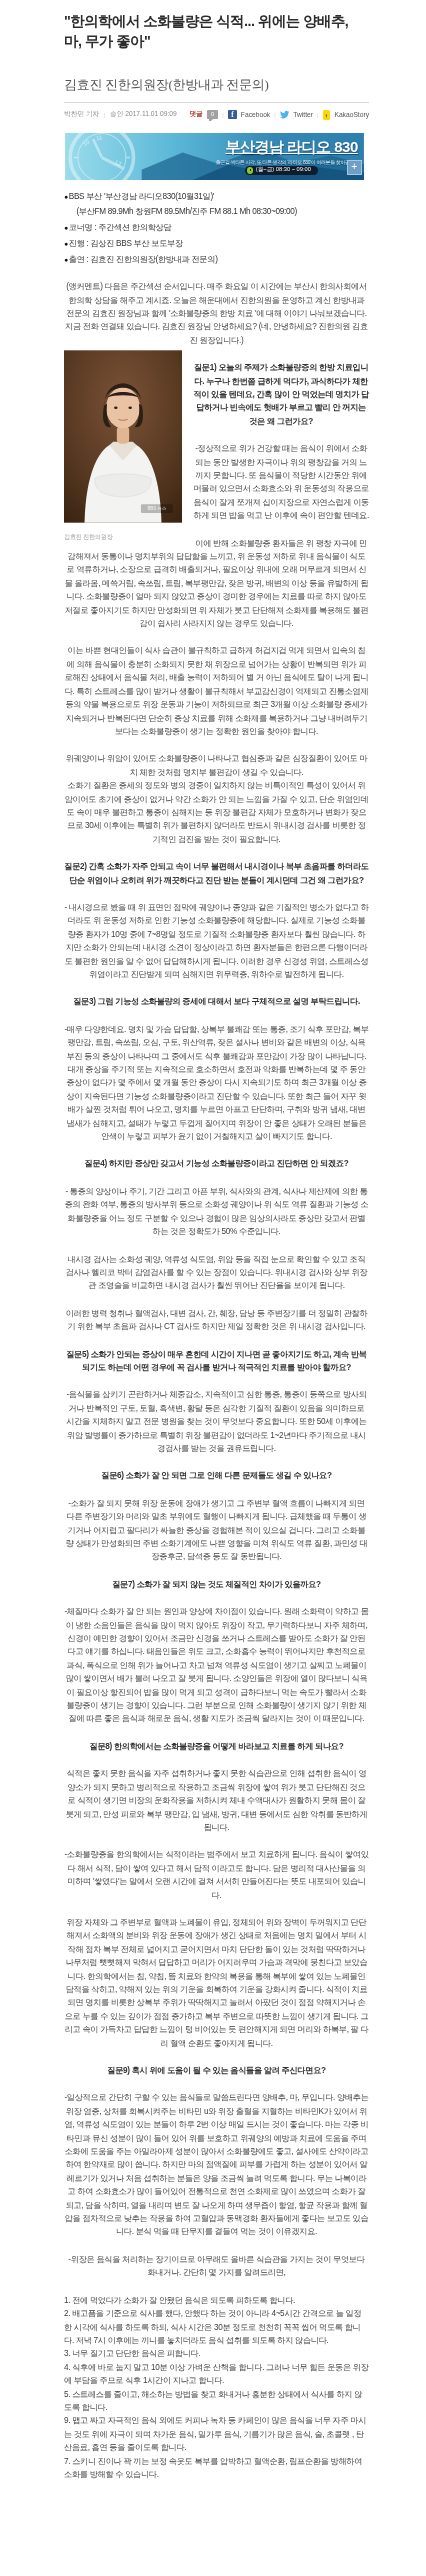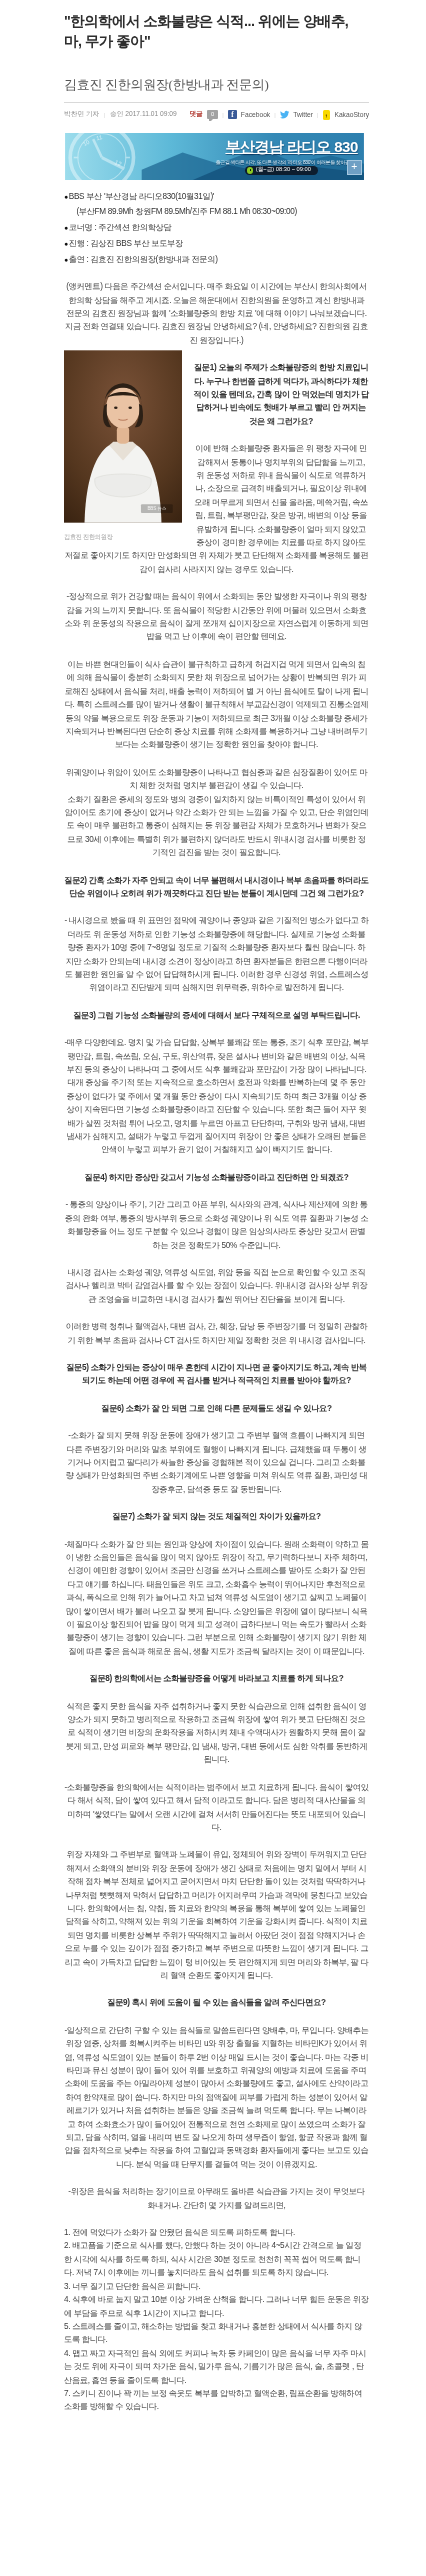--- a/index.html
+++ b/index.html
@@ -177,52 +177,53 @@
           <ellipse cx="101" cy="112" rx="3.4" ry="2.6" fill="#2d2017"></ellipse>
           <ellipse cx="129" cy="112" rx="3.4" ry="2.6" fill="#2d2017"></ellipse>
           <path d="M106 134 C110 137 120 137 124 134" stroke="#b97c5e" stroke-width="2" fill="none"></path>
           <rect x="150" y="300" width="62" height="17" rx="2" fill="#000000" opacity="0.25"></rect>
           <text x="181" y="312" font-size="9" fill="#ffffff" opacity="0.85" text-anchor="middle">BBS 뉴스</text>
         </svg>
         <div class="caption">김효진 진한의원장</div>
       </div>
 
       <p class="para q">질문1) 오늘의 주제가 소화불량증의 한방 치료입니다. 누구나 한번쯤 급하게 먹다가, 과식하다가 체한 적이 있을 텐데요, 간혹 많이 안 먹었는데 명치가 답답하거나 빈속에도 헛배가 부르고 빨리 안 꺼지는 것은 왜 그런가요?</p>
+      <p class="para">-정상적으로 위가 건강할 때는 음식이 위에서 소화되는 동안 발생한 자극이나 위의 팽창감을 거의 느끼지 못합니다. 또 음식물이 적당한 시간동안 위에 머물러 있으면서 소화효소와 위 운동성의 작용으로 음식이 잘게 쪼개져 십이지장으로 자연스럽게 이동하게 되면 밥을 먹고 난 이후에 속이 편안할 텐데요.</p>
       <p class="para">이에 반해 소화불량증 환자들은 위 팽창 자극에 민감해져서 동통이나 명치부위의 답답함을 느끼고, 위 운동성 저하로 위내 음식물이 식도로 역류하거나, 소장으로 급격히 배출되거나, 필요이상 위내에 오래 머무르게 되면서 신물 올라옴, 메쓱거림, 속쓰림, 트림, 복부팽만감, 잦은 방귀, 배변의 이상 등을 유발하게 됩니다. 소화불량증이 얼마 되지 않았고 증상이 경미한 경우에는 치료를 따로 하지 않아도 저절로 좋아지기도 하지만 만성화되면 위 자체가 붓고 단단해져 소화제를 복용해도 불편감이 쉽사리 사라지지 않는 경우도 있습니다.</p>
-      <p class="para">-정상적으로 위가 건강할 때는 음식이 위에서 소화되는 동안 발생한 자극이나 위의 팽창감을 거의 느끼지 못합니다. 또 음식물이 적당한 시간동안 위에 머물러 있으면서 소화효소와 위 운동성의 작용으로 음식이 잘게 쪼개져 십이지장으로 자연스럽게 이동하게 되면 밥을 먹고 난 이후에 속이 편안할 텐데요.</p>
       <p class="para">이는 바쁜 현대인들이 식사 습관이 불규칙하고 급하게 허겁지겁 먹게 되면서 입속의 침에 의해 음식물이 충분히 소화되지 못한 채 위장으로 넘어가는 상황이 반복되면 위가 피로해진 상태에서 음식물 처리, 배출 능력이 저하되어 별 거 아닌 음식에도 탈이 나게 됩니다. 특히 스트레스를 많이 받거나 생활이 불규칙해서 부교감신경이 억제되고 진통소염제 등의 약물 복용으로도 위장 운동과 기능이 저하되므로 최근 3개월 이상 소화불량 증세가 지속되거나 반복된다면 단순히 증상 치료를 위해 소화제를 복용하거나 그냥 내버려두기보다는 소화불량증이 생기는 정확한 원인을 찾아야 합니다.</p>
       <p class="para">위궤양이나 위암이 있어도 소화불량증이 나타나고 협심증과 같은 심장질환이 있어도 마치 체한 것처럼 명치부 불편감이 생길 수 있습니다.
 소화기 질환은 증세의 정도와 병의 경중이 일치하지 않는 비특이적인 특성이 있어서 위암이어도 초기에 증상이 없거나 약간 소화가 안 되는 느낌을 가질 수 있고, 단순 위염인데도 속이 매우 불편하고 통증이 심해지는 등 위장 불편감 자체가 모호하거나 변화가 잦으므로 30세 이후에는 특별히 위가 불편하지 않더라도 반드시 위내시경 검사를 비롯한 정기적인 검진을 받는 것이 필요합니다.</p>
       <p class="para q">질문2) 간혹 소화가 자주 안되고 속이 너무 불편해서 내시경이나 복부 초음파를 하더라도 단순 위염이나 오히려 위가 깨끗하다고 진단 받는 분들이 계시던데 그건 왜 그런가요?</p>
       <p class="para">- 내시경으로 봤을 때 위 표면인 점막에 궤양이나 종양과 같은 기질적인 병소가 없다고 하더라도 위 운동성 저하로 인한 기능성 소화불량증에 해당합니다. 실제로 기능성 소화불량증 환자가 10명 중에 7~8명일 정도로 기질적 소화불량증 환자보다 훨씬 많습니다. 하지만 소화가 안되는데 내시경 소견이 정상이라고 하면 환자분들은 한편으론 다행이더라도 불편한 원인을 알 수 없어 답답해하시게 됩니다. 이러한 경우 신경성 위염, 스트레스성 위염이라고 진단받게 되며 심해지면 위무력증, 위하수로 발전하게 됩니다.</p>
       <p class="para q">질문3) 그럼 기능성 소화불량의 증세에 대해서 보다 구체적으로 설명 부탁드립니다.</p>
       <p class="para">-매우 다양한데요. 명치 및 가슴 답답함, 상복부 불쾌감 또는 통증, 조기 식후 포만감, 복부 팽만감, 트림, 속쓰림, 오심, 구토, 위산역류, 잦은 설사나 변비와 같은 배변의 이상, 식욕부진 등의 증상이 나타나며 그 중에서도 식후 불쾌감과 포만감이 가장 많이 나타납니다. 대개 증상을 주기적 또는 지속적으로 호소하면서 호전과 악화를 반복하는데 몇 주 동안 증상이 없다가 몇 주에서 몇 개월 동안 증상이 다시 지속되기도 하며 최근 3개월 이상 증상이 지속된다면 기능성 소화불량증이라고 진단할 수 있습니다. 또한 최근 들어 자꾸 윗배가 살찐 것처럼 튀어 나오고, 명치를 누르면 아프고 단단하며, 구취와 방귀 냄새, 대변 냄새가 심해지고, 설태가 누렇고 두껍게 짙어지며 위장이 안 좋은 상태가 오래된 분들은 안색이 누렇고 피부가 윤기 없이 거칠해지고 살이 빠지기도 합니다.</p>
       <p class="para q">질문4) 하지만 증상만 갖고서 기능성 소화불량증이라고 진단하면 안 되겠죠?</p>
       <p class="para">- 통증의 양상이나 주기, 기간 그리고 아픈 부위, 식사와의 관계, 식사나 제산제에 의한 통증의 완화 여부, 통증의 방사부위 등으로 소화성 궤양이나 위 식도 역류 질환과 기능성 소화불량증을 어느 정도 구분할 수 있으나 경험이 많은 임상의사라도 증상만 갖고서 판별하는 것은 정확도가 50% 수준입니다.</p>
       <p class="para">내시경 검사는 소화성 궤양, 역류성 식도염, 위암 등을 직접 눈으로 확인할 수 있고 조직 검사나 헬리코 박터 감염검사를 할 수 있는 장점이 있습니다. 위내시경 검사와 상부 위장관 조영술을 비교하면 내시경 검사가 훨씬 뛰어난 진단율을 보이게 됩니다.</p>
       <p class="para">이러한 병력 청취나 혈액검사, 대변 검사, 간, 췌장, 담낭 등 주변장기를 더 정밀히 관찰하기 위한 복부 초음파 검사나 CT 검사도 하지만 제일 정확한 것은 위 내시경 검사입니다.</p>
       <p class="para q">질문5) 소화가 안되는 증상이 매우 흔한데 시간이 지나면 곧 좋아지기도 하고, 계속 반복되기도 하는데 어떤 경우에 꼭 검사를 받거나 적극적인 치료를 받아야 할까요?</p>
+      <p class="para">-음식물을 삼키기 곤란하거나 체중감소, 지속적이고 심한 통증, 통증이 등쪽으로 방사되거나 반복적인 구토, 토혈, 흑색변, 황달 등은 심각한 기질적 질환이 있음을 의미하므로 시간을 지체하지 말고 전문 병원을 찾는 것이 무엇보다 중요합니다. 또한 50세 이후에는 위암 발병률이 증가하므로 특별히 위장 불편감이 없더라도 1~2년마다 주기적으로 내시경검사를 받는 것을 권유드립니다.</p>
       <p class="para q">질문6) 소화가 잘 안 되면 그로 인해 다른 문제들도 생길 수 있나요?</p>
       <p class="para">-소화가 잘 되지 못해 위장 운동에 장애가 생기고 그 주변부 혈액 흐름이 나빠지게 되면 다른 주변장기와 머리와 말초 부위에도 혈행이 나빠지게 됩니다. 급체했을 때 두통이 생기거나 어지럽고 팔다리가 싸늘한 증상을 경험해본 적이 있으실 겁니다. 그리고 소화불량 상태가 만성화되면 주변 소화기계에도 나쁜 영향을 미쳐 위식도 역류 질환, 과민성 대장증후군, 담석증 등도 잘 동반됩니다.</p>
       <p class="para q">질문7) 소화가 잘 되지 않는 것도 체질적인 차이가 있을까요?</p>
       <p class="para">-체질마다 소화가 잘 안 되는 원인과 양상에 차이점이 있습니다. 원래 소화력이 약하고 몸이 냉한 소음인들은 음식을 많이 먹지 않아도 위장이 작고, 무기력하다보니 자주 체하며, 신경이 예민한 경향이 있어서 조금만 신경을 쓰거나 스트레스를 받아도 소화가 잘 안된다고 얘기를 하십니다. 태음인들은 위도 크고, 소화흡수 능력이 뛰어나지만 후천적으로 과식, 폭식으로 인해 위가 늘어나고 차고 넘쳐 역류성 식도염이 생기고 살찌고 노폐물이 많이 쌓이면서 배가 불러 나오고 잘 붓게 됩니다. 소양인들은 위장에 열이 많다보니 식욕이 필요이상 항진되어 밥을 많이 먹게 되고 성격이 급하다보니 먹는 속도가 빨라서 소화불량증이 생기는 경향이 있습니다. 그런 부분으로 인해 소화불량이 생기지 않기 위한 체질에 따른 좋은 음식과 해로운 음식, 생활 지도가 조금씩 달라지는 것이 이 때문입니다.</p>
       <p class="para q">질문8) 한의학에서는 소화불량증을 어떻게 바라보고 치료를 하게 되나요?</p>
       <p class="para">식적은 좋지 못한 음식을 자주 섭취하거나 좋지 못한 식습관으로 인해 섭취한 음식이 영양소가 되지 못하고 병리적으로 작용하고 조금씩 위장에 쌓여 위가 붓고 단단해진 것으로 식적이 생기면 비장의 운화작용을 저하시켜 체내 수액대사가 원활하지 못해 몸이 잘 붓게 되고, 만성 피로와 복부 팽만감, 입 냄새, 방귀, 대변 등에서도 심한 악취를 동반하게 됩니다.</p>
       <p class="para">-소화불량증을 한의학에서는 식적이라는 범주에서 보고 치료하게 됩니다. 음식이 쌓여있다 해서 식적, 담이 쌓여 있다고 해서 담적 이라고도 합니다. 담은 병리적 대사산물을 의미하며 '쌓였다'는 말에서 오랜 시간에 걸쳐 서서히 만들어진다는 뜻도 내포되어 있습니다.</p>
       <p class="para">위장 자체와 그 주변부로 혈액과 노폐물이 유입, 정체되어 위와 장벽이 두꺼워지고 단단해져서 소화액의 분비와 위장 운동에 장애가 생긴 상태로 처음에는 명치 밑에서 부터 시작해 점차 복부 전체로 넓어지고 굳어지면서 마치 단단한 돌이 있는 것처럼 딱딱하거나 나무처럼 뻣뻣해져 막혀서 답답하고 머리가 어지러우며 가슴과 격막에 뭉친다고 보았습니다. 한의학에서는 침, 약침, 뜸 치료와 한약의 복용을 통해 복부에 쌓여 있는 노폐물인 담적을 삭히고, 약해져 있는 위의 기운을 회복하여 기운을 강화시켜 줍니다. 식적이 치료되면 명치를 비롯한 상복부 주위가 딱딱해지고 눌러서 아팠던 것이 점점 약해지거나 손으로 누를 수 있는 깊이가 점점 증가하고 복부 주변으로 따뜻한 느낌이 생기게 됩니다. 그리고 속이 가득차고 답답한 느낌이 텅 비어있는 듯 편안해지게 되면 머리와 하복부, 팔 다리 혈액 순환도 좋아지게 됩니다.</p>
       <p class="para q">질문9) 혹시 위에 도움이 될 수 있는 음식들을 알려 주신다면요?</p>
       <p class="para">-일상적으로 간단히 구할 수 있는 음식들로 말씀드린다면 양배추, 마, 무입니다. 양배추는 위장 염증, 상처를 회복시켜주는 비타민 u와 위장 출혈을 지혈하는 비타민K가 있어서 위염, 역류성 식도염이 있는 분들이 하루 2번 이상 매일 드시는 것이 좋습니다. 마는 각종 비타민과 뮤신 성분이 많이 들어 있어 위를 보호하고 위궤양의 예방과 치료에 도움을 주며 소화에 도움을 주는 아밀라아제 성분이 많아서 소화불량에도 좋고, 설사에도 산약이라고 하여 한약재로 많이 씁니다. 하지만 마의 점액질에 피부를 가렵게 하는 성분이 있어서 알레르기가 있거나 처음 섭취하는 분들은 양을 조금씩 늘려 먹도록 합니다. 무는 나복이라고 하여 소화효소가 많이 들어있어 전통적으로 천연 소화제로 많이 쓰였으며 소화가 잘되고, 담을 삭히며, 열을 내리며 변도 잘 나오게 하며 생무즙이 항염, 항균 작용과 함께 혈압을 점차적으로 낮추는 작용을 하여 고혈압과 동맥경화 환자들에게 좋다는 보고도 있습니다. 분식 먹을 때 단무지를 곁들여 먹는 것이 이유겠지요.</p>
       <p class="para">-위장은 음식을 처리하는 장기이므로 아무래도 올바른 식습관을 가지는 것이 무엇보다 화내거나. 간단히 몇 가지를 알려드리면,</p>
       <div class="list">
         <p class="li">1. 전에 먹었다가 소화가 잘 안됐던 음식은 되도록 피하도록 합니다.</p>
         <p class="li">2. 배고픔을 기준으로 식사를 했다, 안했다 하는 것이 아니라 4~5시간 간격으로 늘 일정한 시각에 식사를 하도록 하되, 식사 시간은 30분 정도로 천천히 꼭꼭 씹어 먹도록 합니다. 저녁 7시 이후에는 끼니를 놓치더라도 음식 섭취를 되도록 하지 않습니다.</p>
         <p class="li">3. 너무 질기고 단단한 음식은 피합니다.</p>
         <p class="li">4. 식후에 바로 눕지 말고 10분 이상 가벼운 산책을 합니다. 그러나 너무 힘든 운동은 위장에 부담을 주므로 식후 1시간이 지나고 합니다.</p>
         <p class="li">5. 스트레스를 줄이고, 해소하는 방법을 찾고 화내거나 흥분한 상태에서 식사를 하지 않도록 합니다.</p>
-        <p class="li">4. 맵고 짜고 자극적인 음식 외에도 커피나 녹차 등 카페인이 많은 음식을 너무 자주 마시는 것도 위에 자극이 되며 차가운 음식, 밀가루 음식, 기름기가 많은 음식, 술, 초콜렛 , 탄산음료, 흡연 등을 줄이도록 합니다.</p>
+        <p class="li">9. 맵고 짜고 자극적인 음식 외에도 커피나 녹차 등 카페인이 많은 음식을 너무 자주 마시는 것도 위에 자극이 되며 차가운 음식, 밀가루 음식, 기름기가 많은 음식, 술, 초콜렛 , 탄산음료, 흡연 등을 줄이도록 합니다.</p>
         <p class="li">7. 스키니 진이나 꽉 끼는 보정 속옷도 복부를 압박하고 혈액순환, 림프순환을 방해하여 소화를 방해할 수 있습니다.</p>
 
       </div>
 
     </div>
   </div>
 
 </div>
 
 

